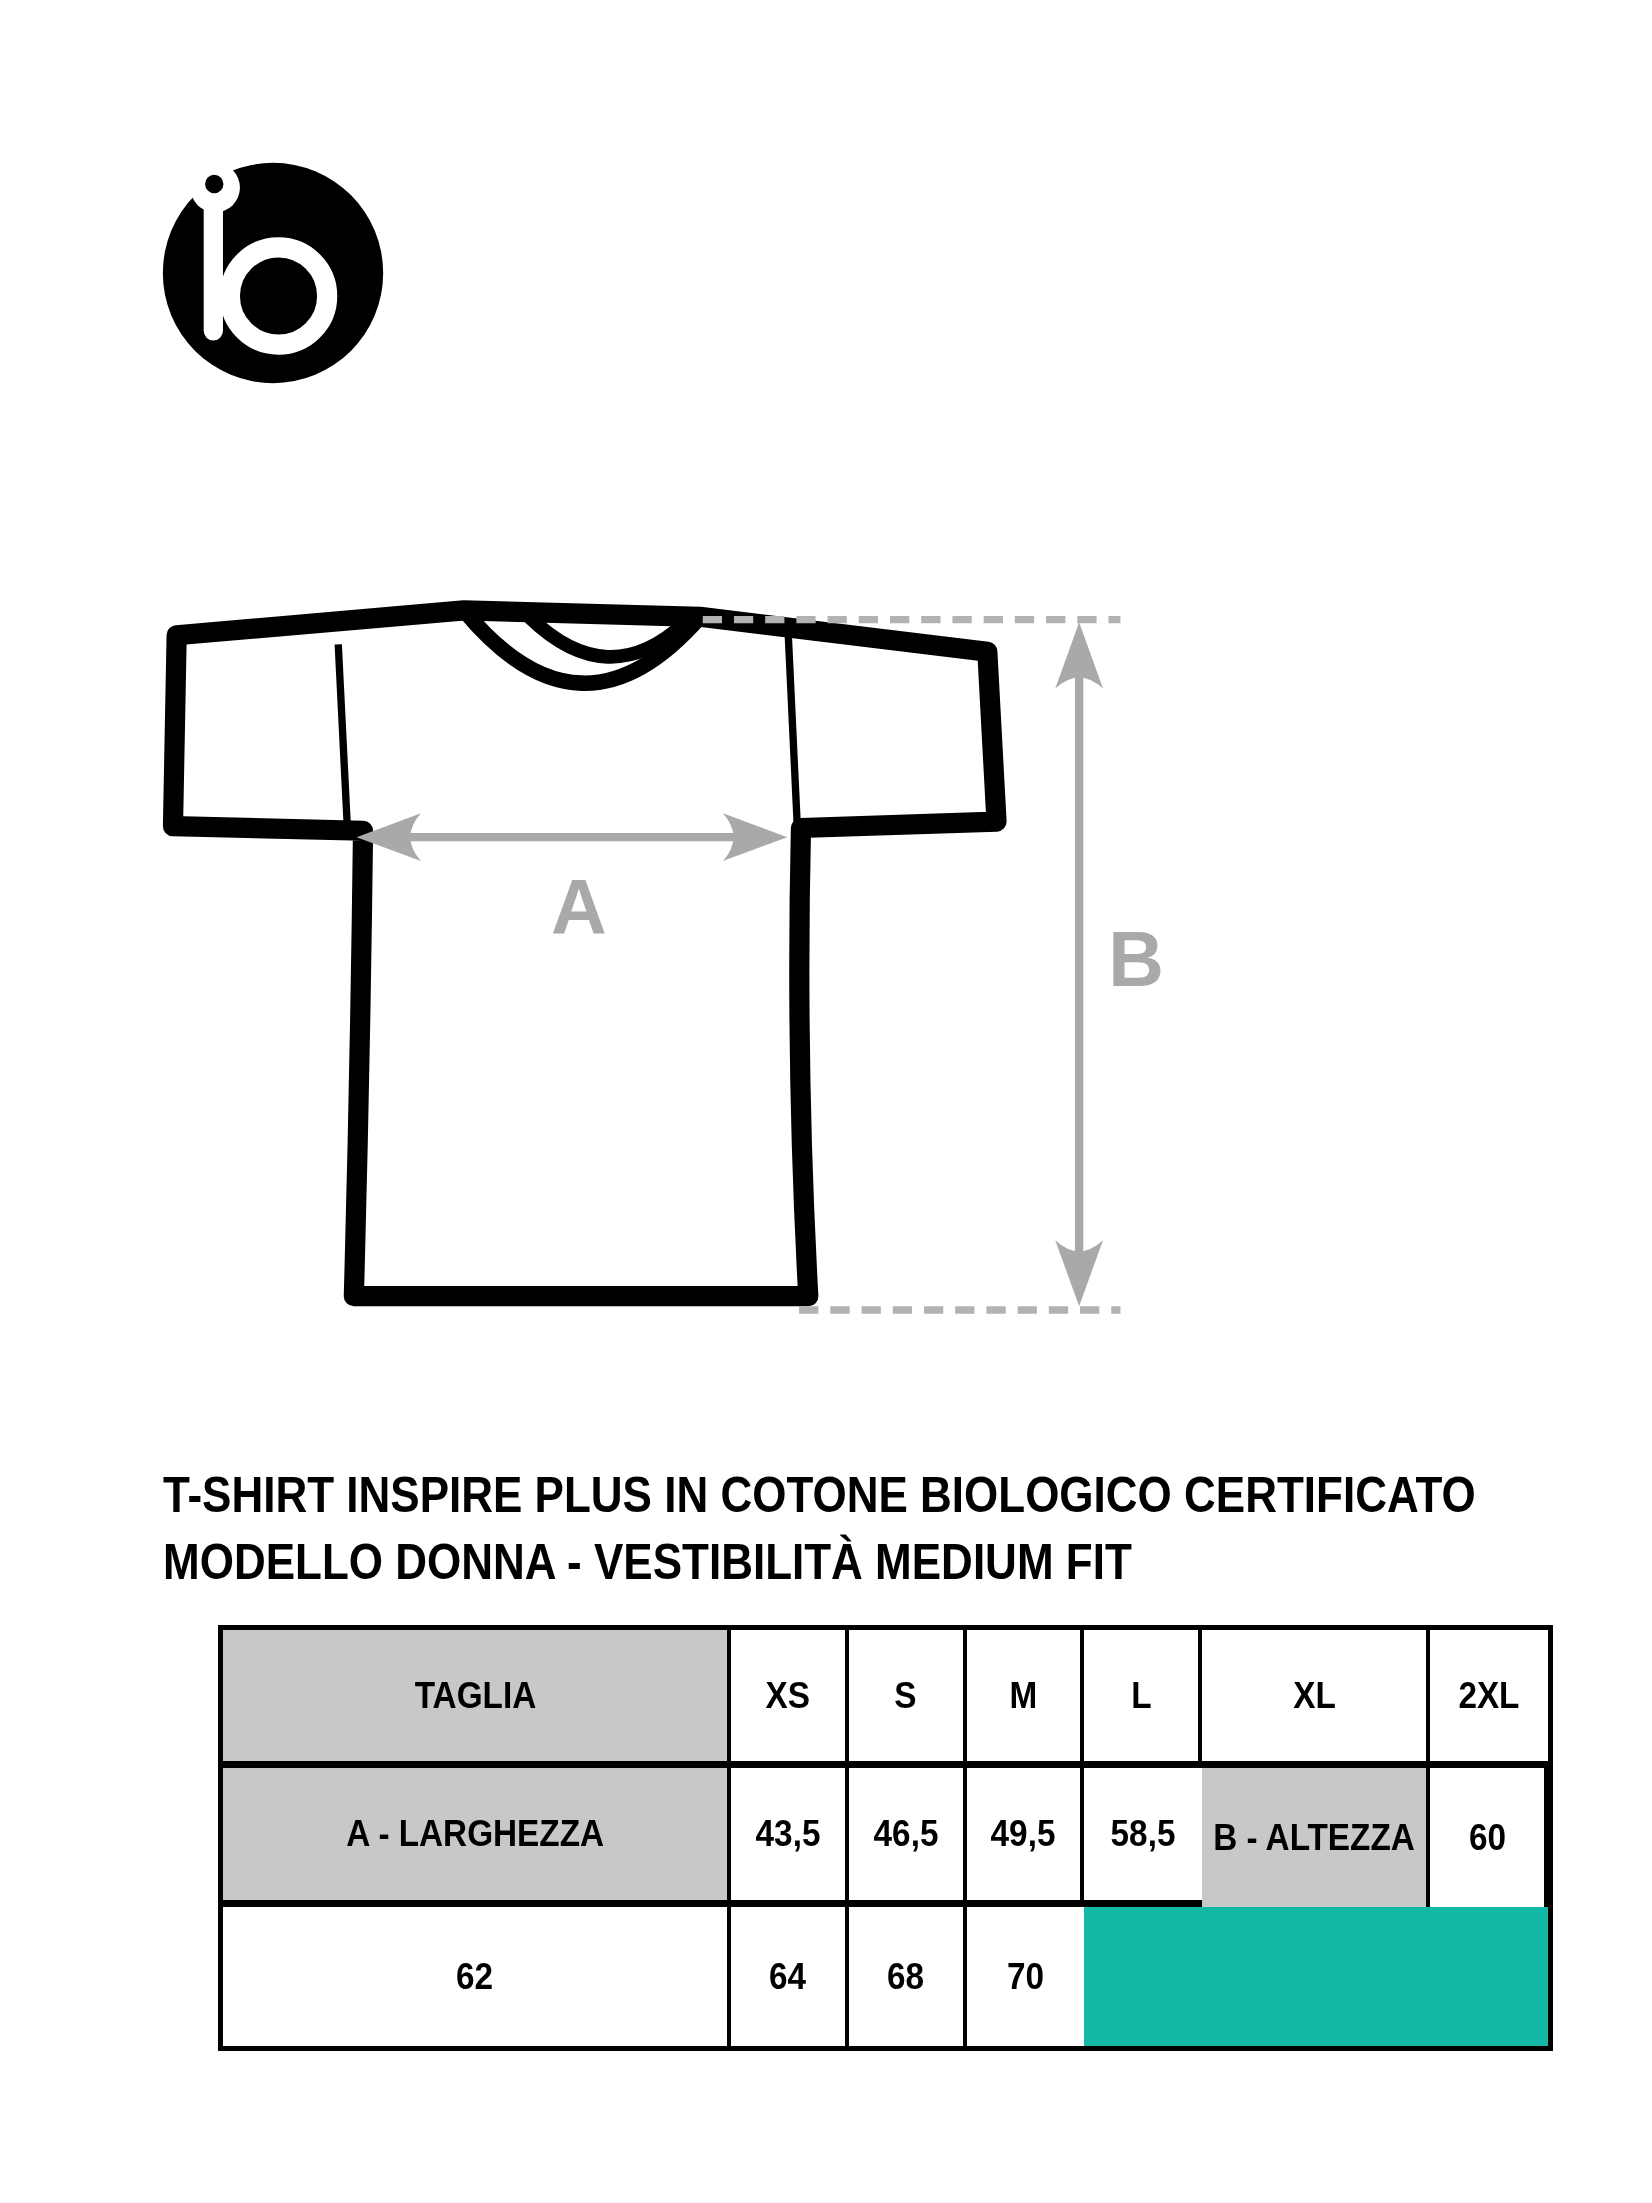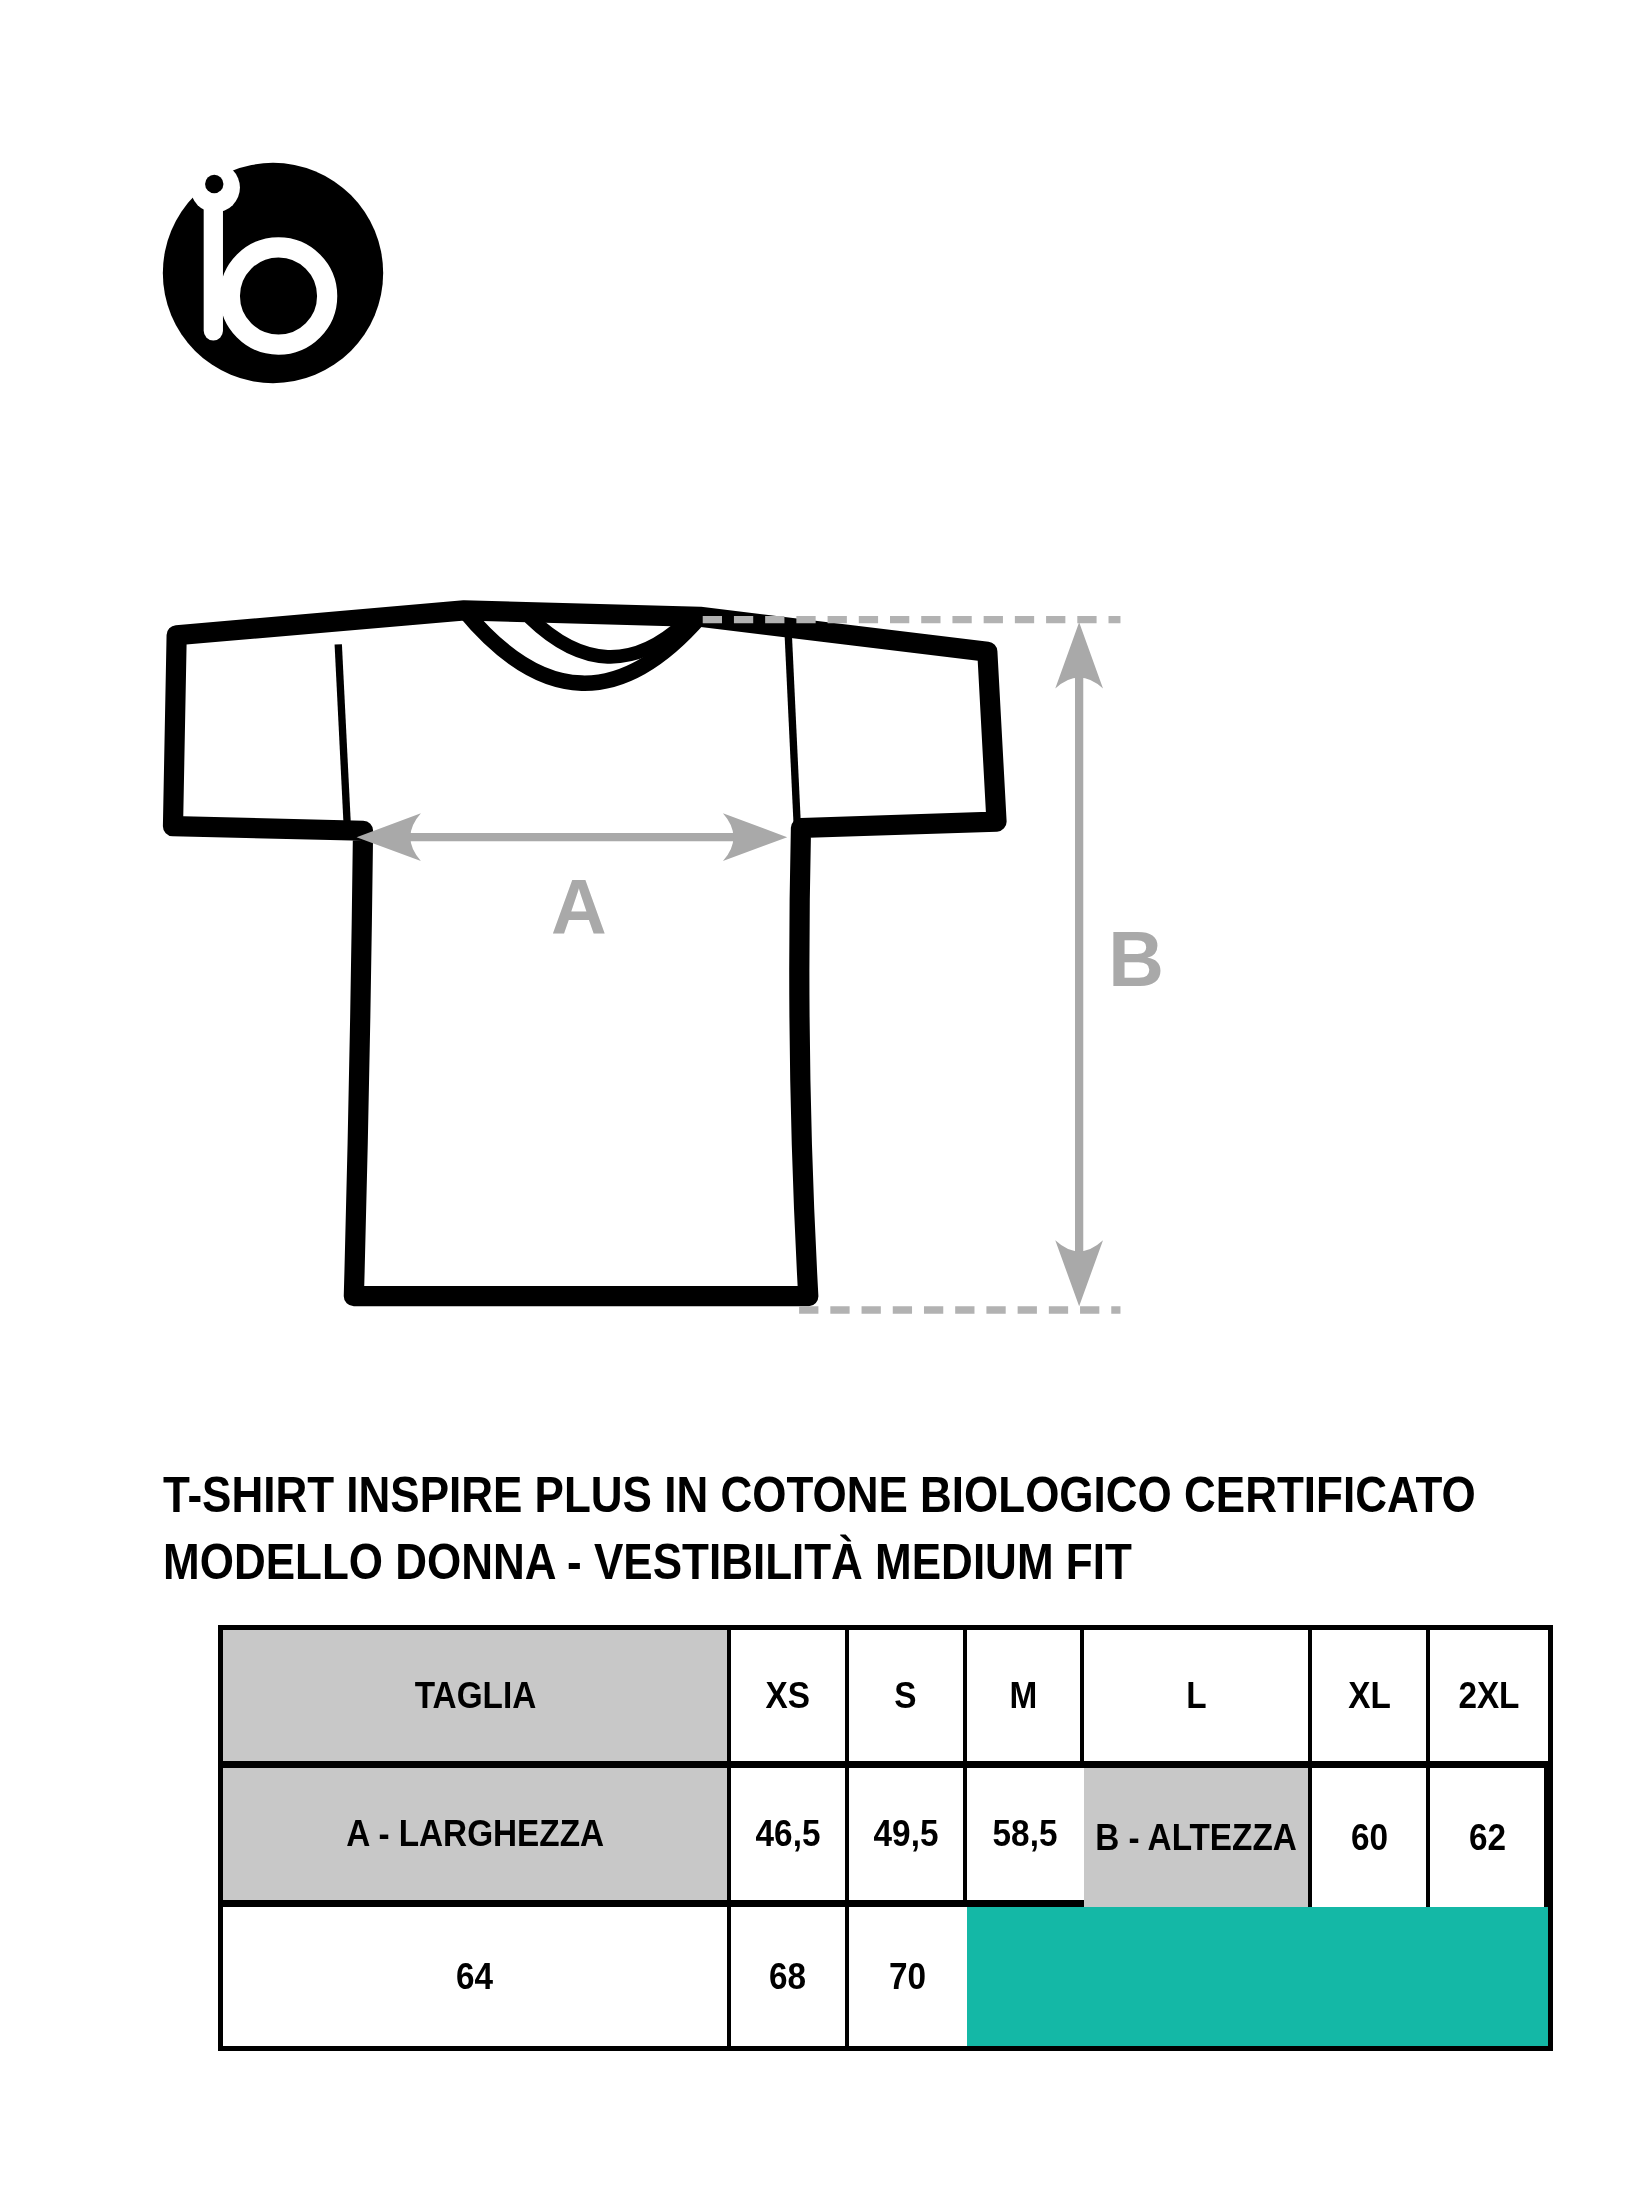--- a/index.html
+++ b/index.html
@@ -131,20 +131,23 @@
       <span class="cond-c">XL</span>
     </div>
     <div class="cell last-col">
       <span class="cond-c">2XL</span>
     </div>
 
     <div class="cell label-col">
       <span class="cond-c">A - LARGHEZZA</span>
     </div>
     <div class="cell">
+      <span class="cond-c">43,5</span>
+    </div>
+    <div class="cell">
       <span class="cond-c">46,5</span>
     </div>
     <div class="cell">
       <span class="cond-c">49,5</span>
     </div>
     <div class="cell last-col">
       <span class="cond-c">58,5</span>
     </div>
 
     <div class="cell label-col last-row">

